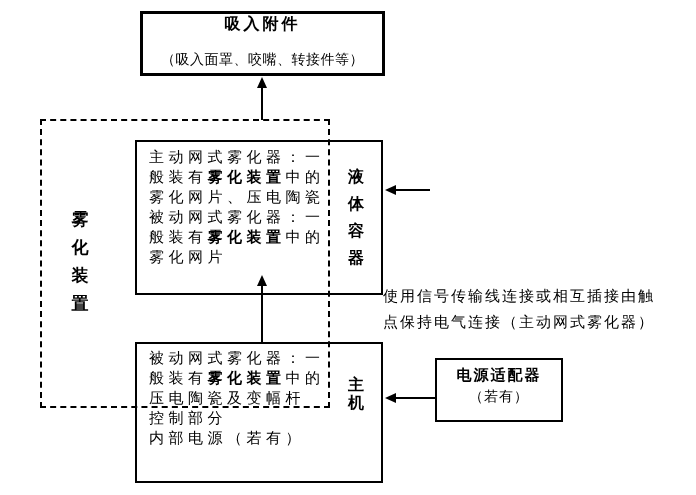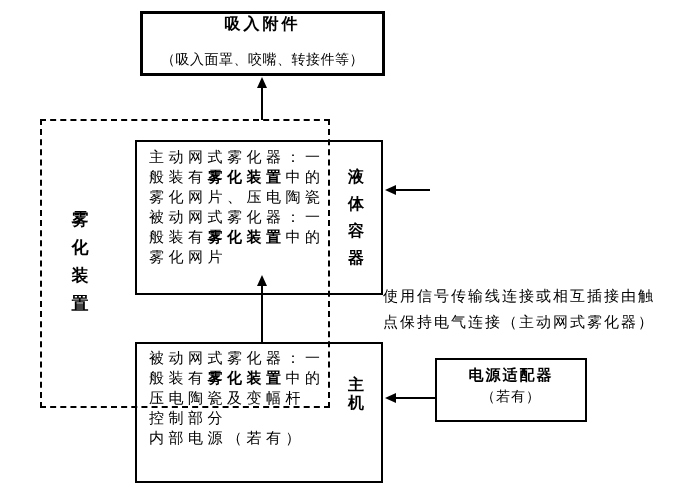--- a/index.html
+++ b/index.html
@@ -60,21 +60,21 @@
     font-size: 17px; font-weight: bold; line-height: 28px;
     text-align: center; word-break: break-all;
   }
 
   
   #box-medicine {
     left: 430px; top: 157px; width: 162px; height: 67px;
     text-align: center; padding-top: 7px; font-size: 15px; letter-spacing: 2px;
   }
   #box-power {
-    left: 435px; top: 358px; width: 152px; height: 64px;
+    left: 435px; top: 358px; width: 128px; height: 64px;
     text-align: center; padding-top: 6px;
   }
   #box-power .title { font-size: 15px; font-weight: bold; letter-spacing: 2px; }
   #box-power .subtitle { font-size: 14px; letter-spacing: 1px; margin-top: 3px; }
 
   
   #annotation {
     position: absolute; left: 383px; top: 283px; width: 280px;
     font-size: 15px; line-height: 26px; letter-spacing: 2px;
   }

